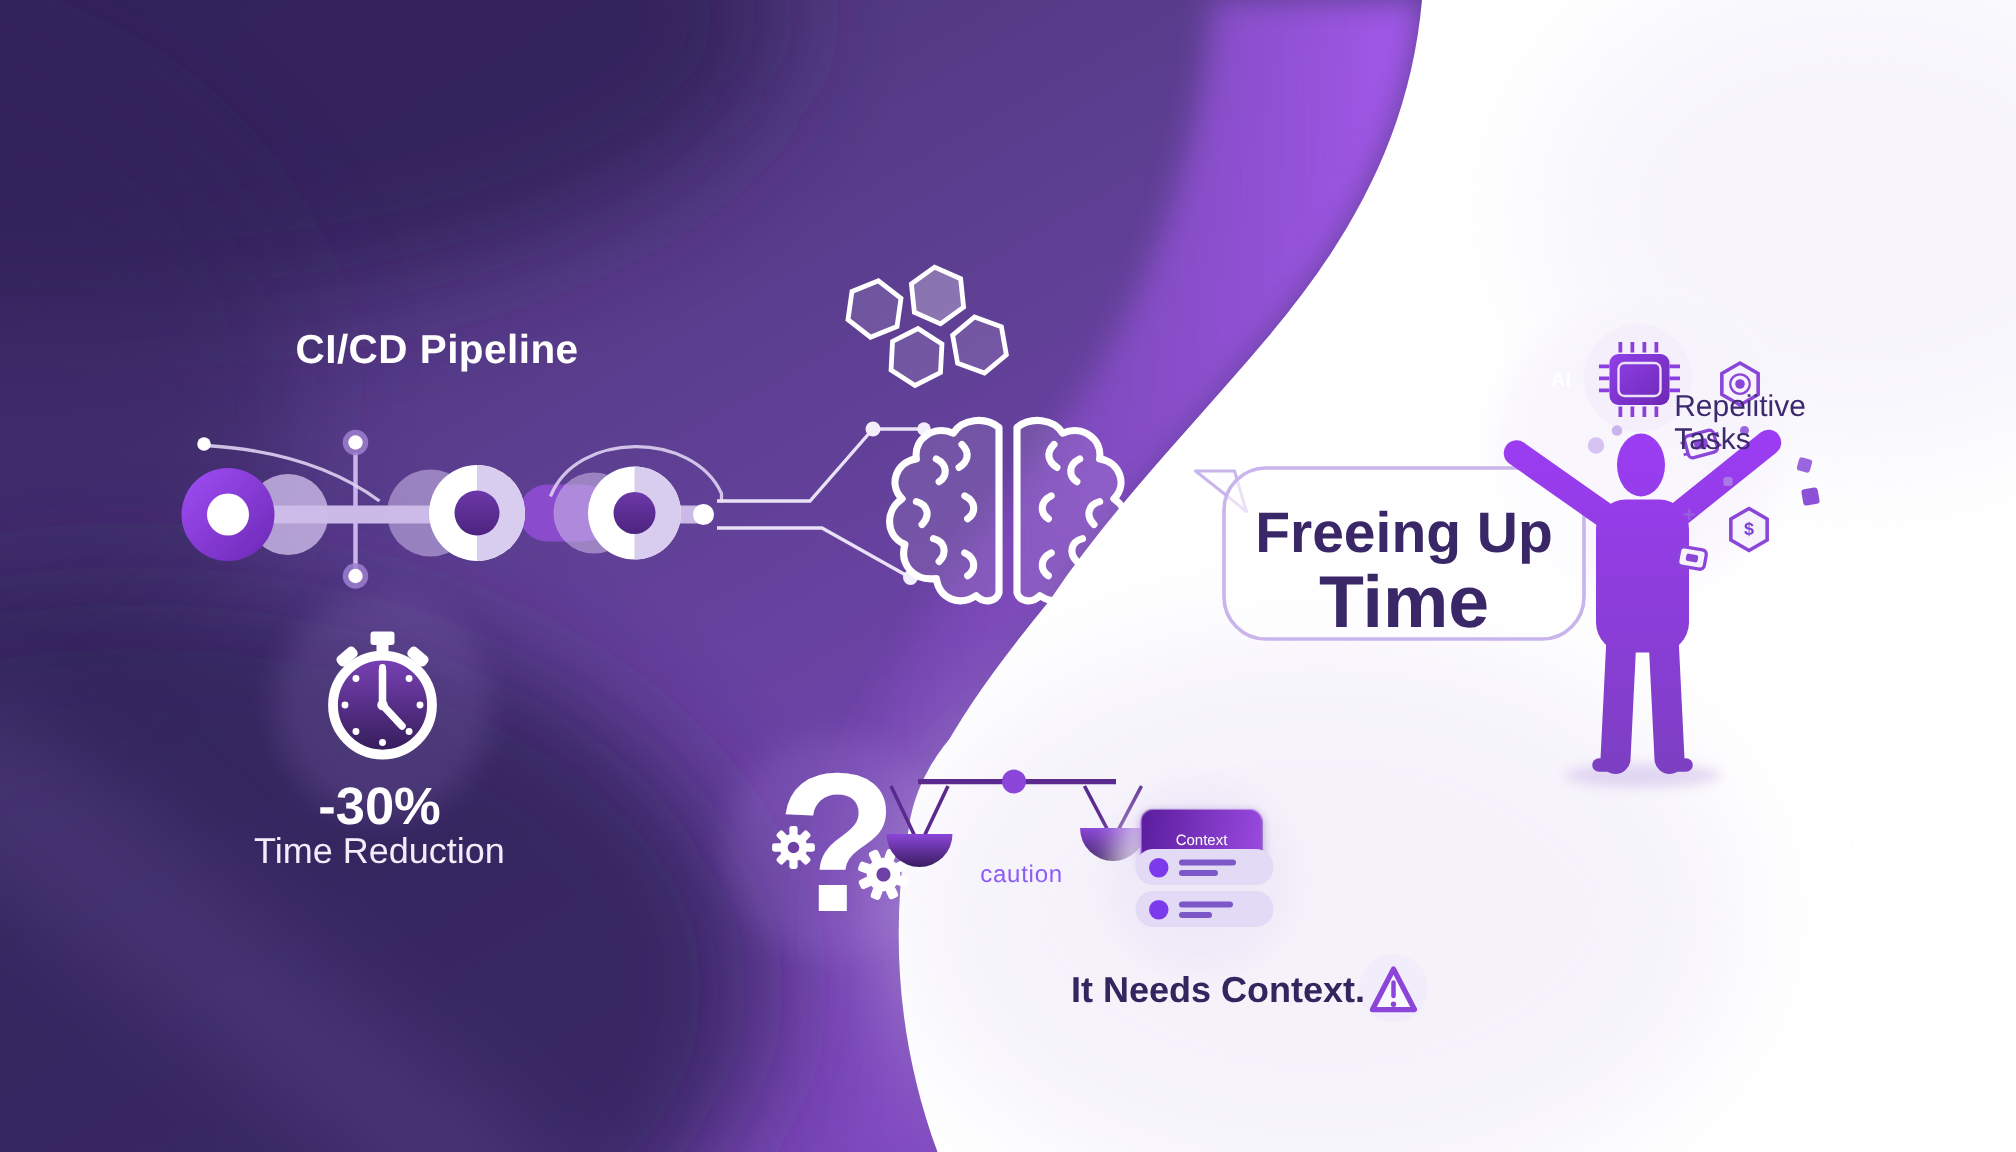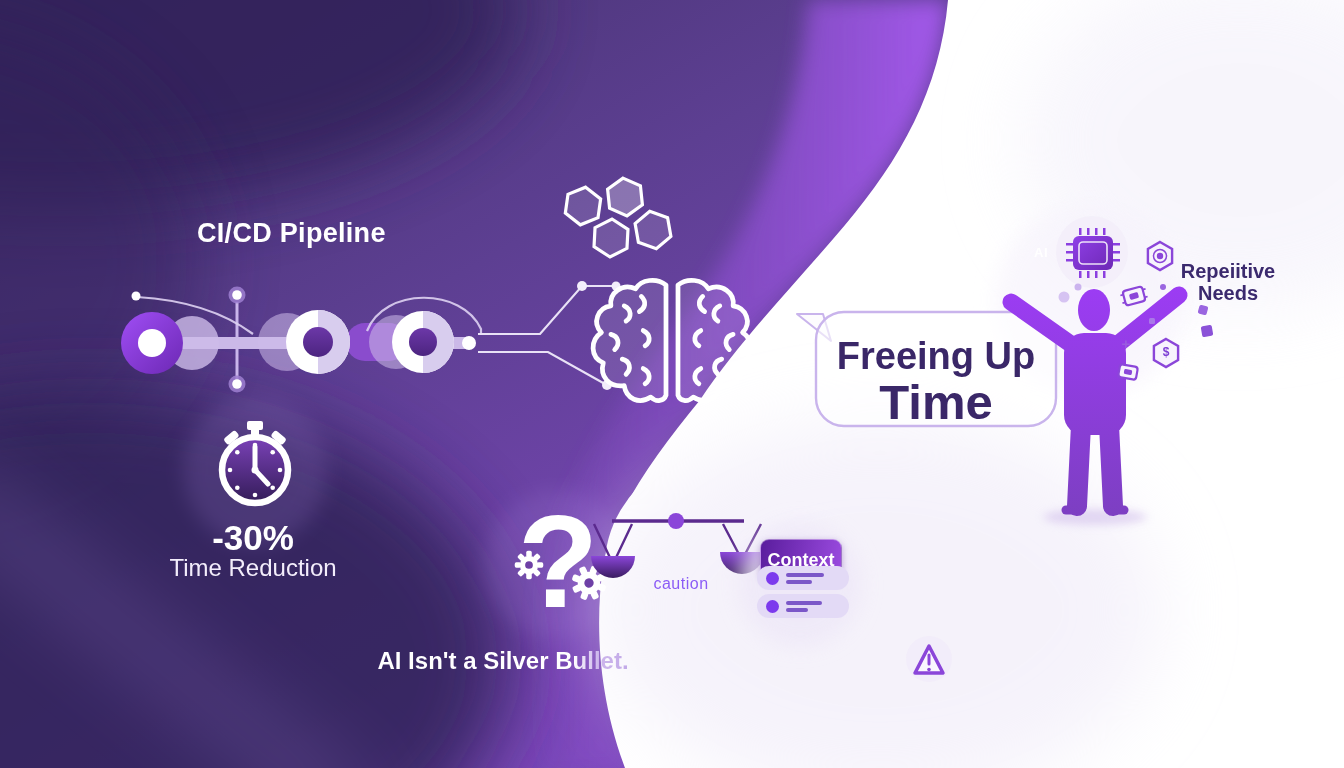--- a/index.html
+++ b/index.html
@@ -6,34 +6,34 @@
   .stage{position:relative;width:1344px;height:768px;overflow:hidden;
          font-family:"Liberation Sans",sans-serif;background:#ffffff;padding-left:10px;}
   svg.bg{position:absolute;left:0;top:0;z-index:1;display:block;}
   .t{position:absolute;z-index:2;white-space:nowrap;line-height:1.1;}
   .cx{transform:translateX(-50%);}
   .title{left:197px;top:219px;font-size:27px;font-weight:700;color:#ffffff;letter-spacing:.3px;}
   .metric-value{left:253px;top:519px;font-size:35px;font-weight:800;color:#ffffff;}
   .metric-label{left:253px;top:555px;font-size:24px;font-weight:500;color:#f3edfb;}
   .bubble-l1{left:936px;top:336px;font-size:38px;font-weight:800;color:#3a2768;}
   .bubble-l2{left:936px;top:376px;font-size:49px;font-weight:800;color:#3a2768;}
-  .tasks{left:1228px;top:260px;text-align:center;color:#3b2a6e;font-weight:700;font-size:20px;line-height:1.12;}
+  .tasks{left:1160px;top:260px;text-align:left;color:#3b2a6e;font-weight:400;font-size:20px;line-height:1.12;}
   .qmark{left:558px;top:496px;font-size:132px;font-weight:700;color:#ffffff;line-height:1;}
   .caution{left:681px;top:575px;font-size:16px;font-weight:400;color:#8b5cf6;letter-spacing:.5px;}
   .chip-ai{left:1021px;top:236px;width:40px;height:34px;display:flex;align-items:center;justify-content:center;
            font-size:13px;font-weight:800;color:#ffffff;letter-spacing:.5px;}
   .plus{left:1126px;top:344px;font-size:15px;font-weight:700;color:#9a5ce0;transform:translate(-50%,-50%);}
   .dollar{left:1166px;top:353px;font-size:12px;font-weight:700;color:#7d3fd4;transform:translate(-50%,-50%);}
   .stmt-left{left:503px;top:648px;font-size:24px;font-weight:700;
              background:linear-gradient(90deg,#ffffff 0%,#ffffff 78%,#cdb7ec 88%,#c2a9e8 100%);
              -webkit-background-clip:text;background-clip:text;color:transparent;}
   .stmt-right{left:812px;top:648px;font-size:24px;font-weight:700;color:#32265e;}
   .ctx-badge{position:absolute;z-index:2;left:760px;top:539px;width:82px;height:42px;border-radius:9px;
              background:linear-gradient(100deg,#5a1d9d,#9b4be0);border:1px solid rgba(255,255,255,.4);
-             box-shadow:0 2px 6px rgba(90,40,150,.35);color:#fff;font-weight:700;font-size:18px;
+             box-shadow:0 2px 6px rgba(90,40,150,.35);color:#fff;font-weight:400;font-size:10px;
              display:flex;align-items:center;justify-content:center;box-sizing:border-box;}
   .ctx-row{position:absolute;z-index:2;left:757px;width:92px;height:24px;border-radius:12px;background:#e3daf6;
            display:flex;align-items:center;gap:7px;padding-left:9px;box-sizing:border-box;}
   .ctx-row.r1{top:566px;}.ctx-row.r2{top:594px;}
   .ctx-dot{width:13px;height:13px;border-radius:50%;background:#7c3aed;flex:0 0 auto;}
   .ctx-lines{display:flex;flex-direction:column;gap:3px;}
   .ctx-l{height:4px;border-radius:2px;background:#7b57c8;}
 </style>
 </head>
 <body>
@@ -310,21 +310,21 @@
 
 <div class="t title">CI/CD Pipeline</div>
 <div class="t cx metric-value">-30%</div>
 <div class="t cx bubble-l1">Freeing Up</div>
 
 <div class="t cx metric-label">Time Reduction</div>
 <div class="t cx bubble-l2">Time</div>
 
 <div class="t cx tasks">
   <div>Repeiitive</div>
-  <div>Needs</div>
+  <div>Tasks</div>
 </div>
 
 <div class="t chip-ai">AI</div>
 
 <div class="t cx qmark">?</div>
 <div class="t cx caution">caution</div>
 
 <div class="ctx-badge">Context</div>
 <div class="ctx-row r1">
   <span class="ctx-dot"></span>
@@ -337,15 +337,15 @@
   <span class="ctx-dot"></span>
   <span class="ctx-lines">
     <span class="ctx-l" style="width:36px"></span>
     <span class="ctx-l" style="width:22px"></span>
   </span>
 </div>
 
 <div class="t plus">+</div>
 <div class="t dollar">$</div>
 
-<div class="t cx stmt-left">AI Isn't a Silver Bullet.</div>
+<div class="t cx stmt-right">It Needs Context.</div>
 
 </div>
 
 </body></html>

